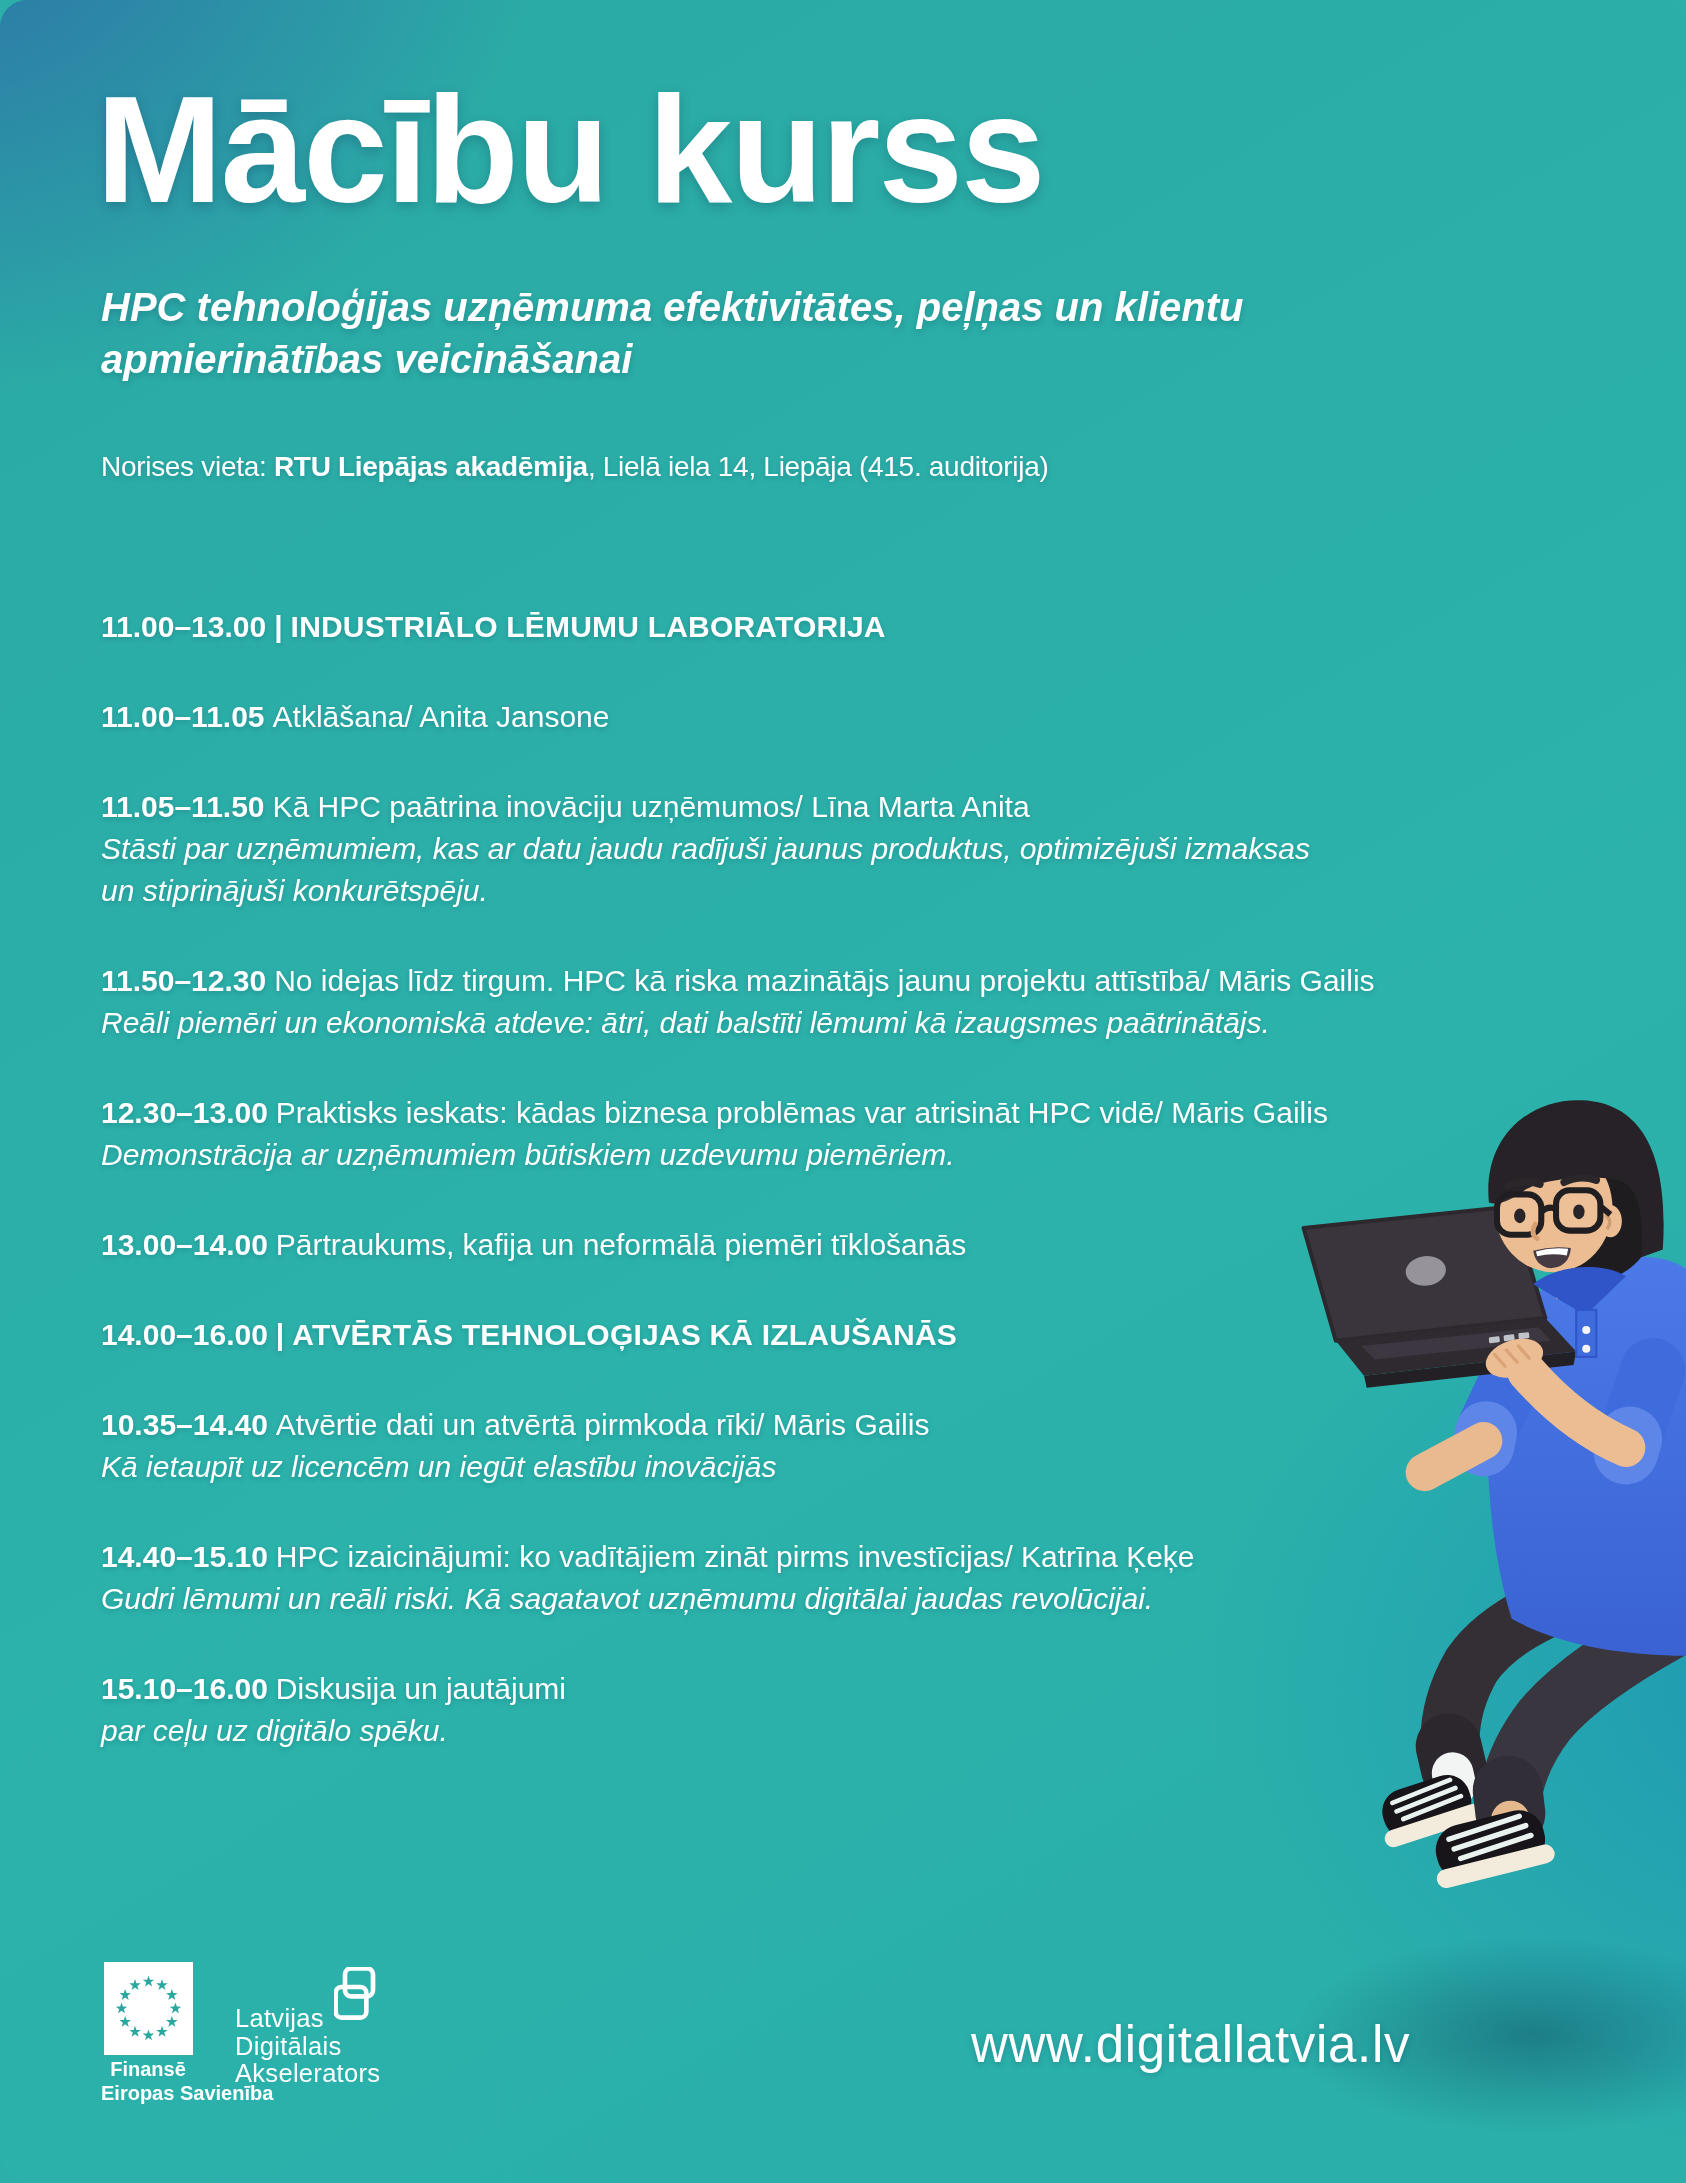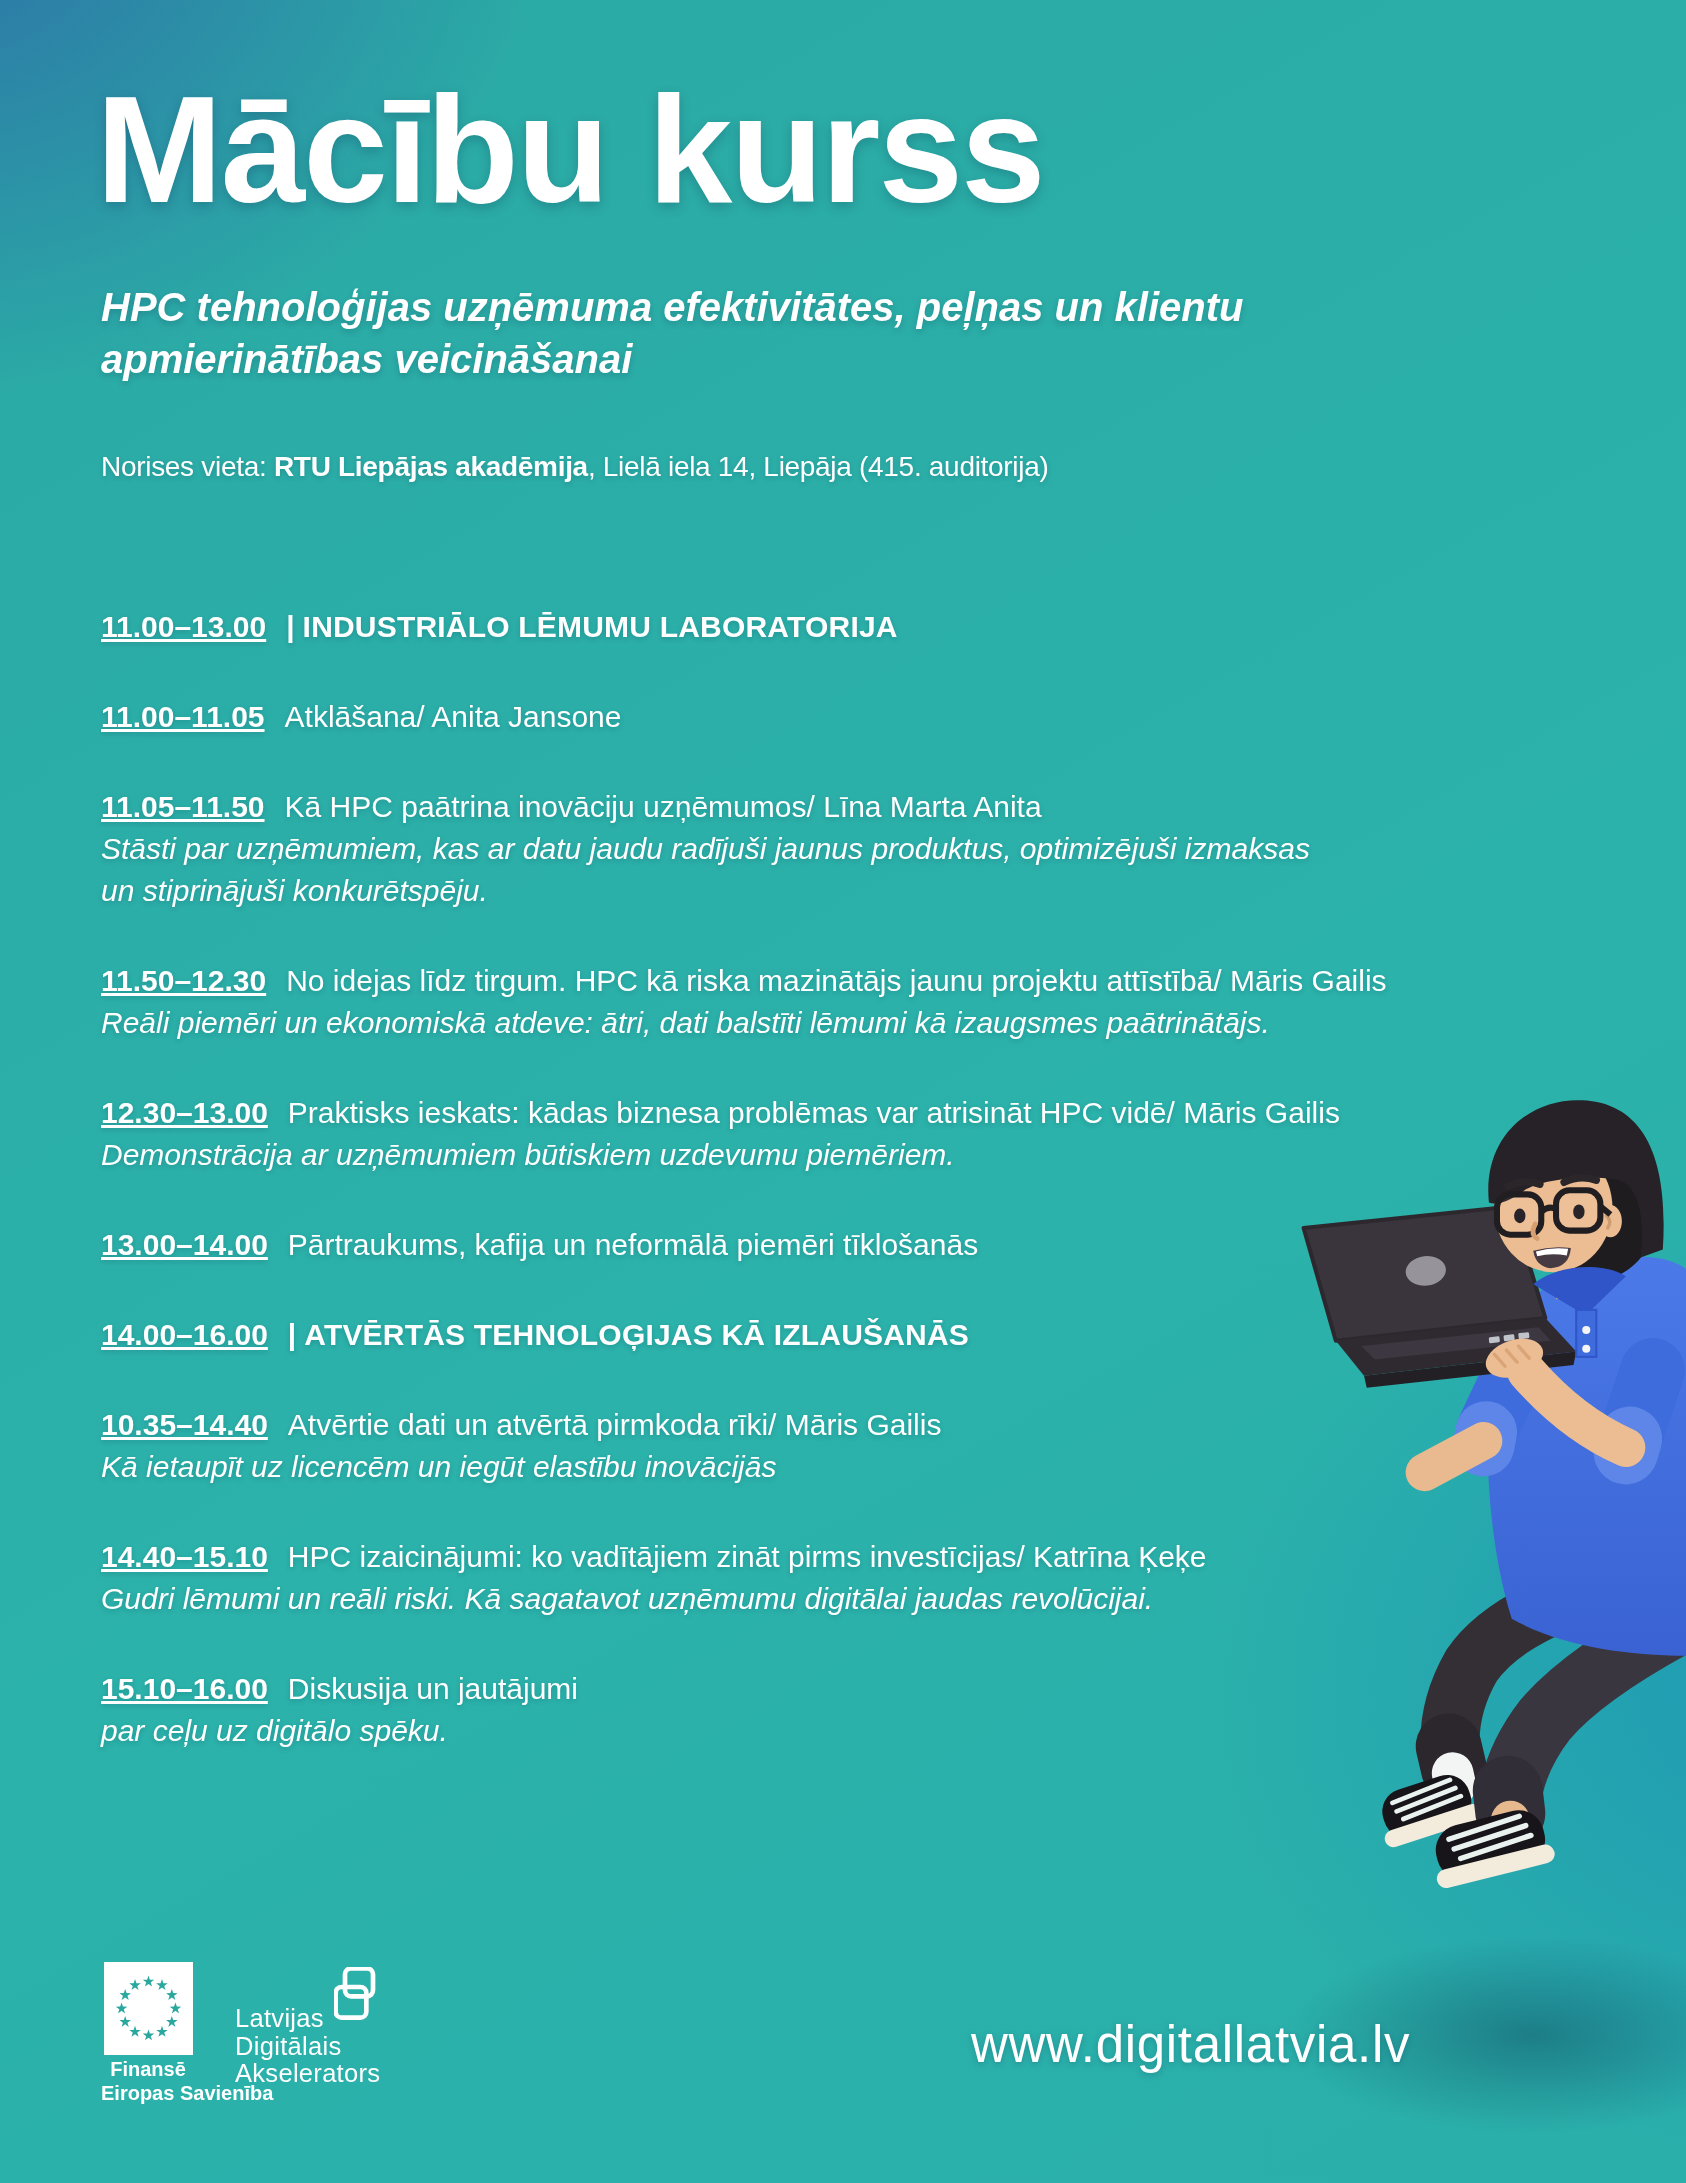--- a/index.html
+++ b/index.html
@@ -4,41 +4,42 @@
 <style>
   html,body{margin:0;padding:0;background:#2bafa8;}
   .poster{
     position:relative; width:1687px; height:2183px; overflow:hidden;
     font-family:"Liberation Sans", sans-serif; color:#ffffff;
     background:
       radial-gradient(349px 141px at 1532px 2035px, rgba(10,49,76,0.38), rgba(10,49,76,0) 70%),
       radial-gradient(1008px 806px at -81px -101px, rgba(45,112,168,0.97), rgba(45,112,168,0) 62%),
       radial-gradient(940px 739px at 1814px 1679px, rgba(21,136,188,0.55), rgba(21,136,188,0) 65%),
       linear-gradient(150deg, #2ba9a5 0%, #2bb2aa 55%, #2aafab 100%);
+    border-radius: 27px;
   }
   .abs{position:absolute;}
   .title{
     left:96px; top:66px; font-size:152px; font-weight:700; letter-spacing:-2px;
     line-height:1.1; white-space:nowrap; text-shadow:0 4px 12px rgba(8,45,70,0.25);
   }
   .subtitle{
     left:101px; top:281px; font-size:40px; font-weight:700; font-style:italic;
     line-height:52px; white-space:nowrap; text-shadow:0 2.7px 6.7px rgba(8,45,70,0.22);
   }
   .location{
     left:101px; top:451px; font-size:28px; letter-spacing:-0.3px; white-space:nowrap;
     text-shadow:0 2px 5.4px rgba(8,45,70,0.2);
   }
   .location b{font-weight:700;}
   .schedule{
     left:101px; top:606px; width:1575px; font-size:30px; line-height:42px;
     text-shadow:0 2px 5.4px rgba(8,45,70,0.2);
   }
   .entry{margin-bottom:48px; white-space:nowrap;}
-  .entry .time{font-weight:700; margin-right:20px;text-decoration:underline;}
+  .entry .time{font-weight:700; margin-right:8px;}
   .entry .sep{font-weight:700; margin-right:8px;}
   .entry.heading .titletx{font-weight:700; letter-spacing:0.2px;}
   .note{font-style:italic; white-space:nowrap;}
   .person-svg{left:1223px; top:1048px; width:464px; height:940px;}
   .eu-block{left:101px; top:1962px; width:94px; text-align:center;}
   .eu-text{
     margin-top:0; font-size:20px; font-weight:700; line-height:24px; white-space:nowrap;
     transform:translateX(-50%); position:relative; left:50%;
   }
   .lda-block{left:235px; top:2005px;}

